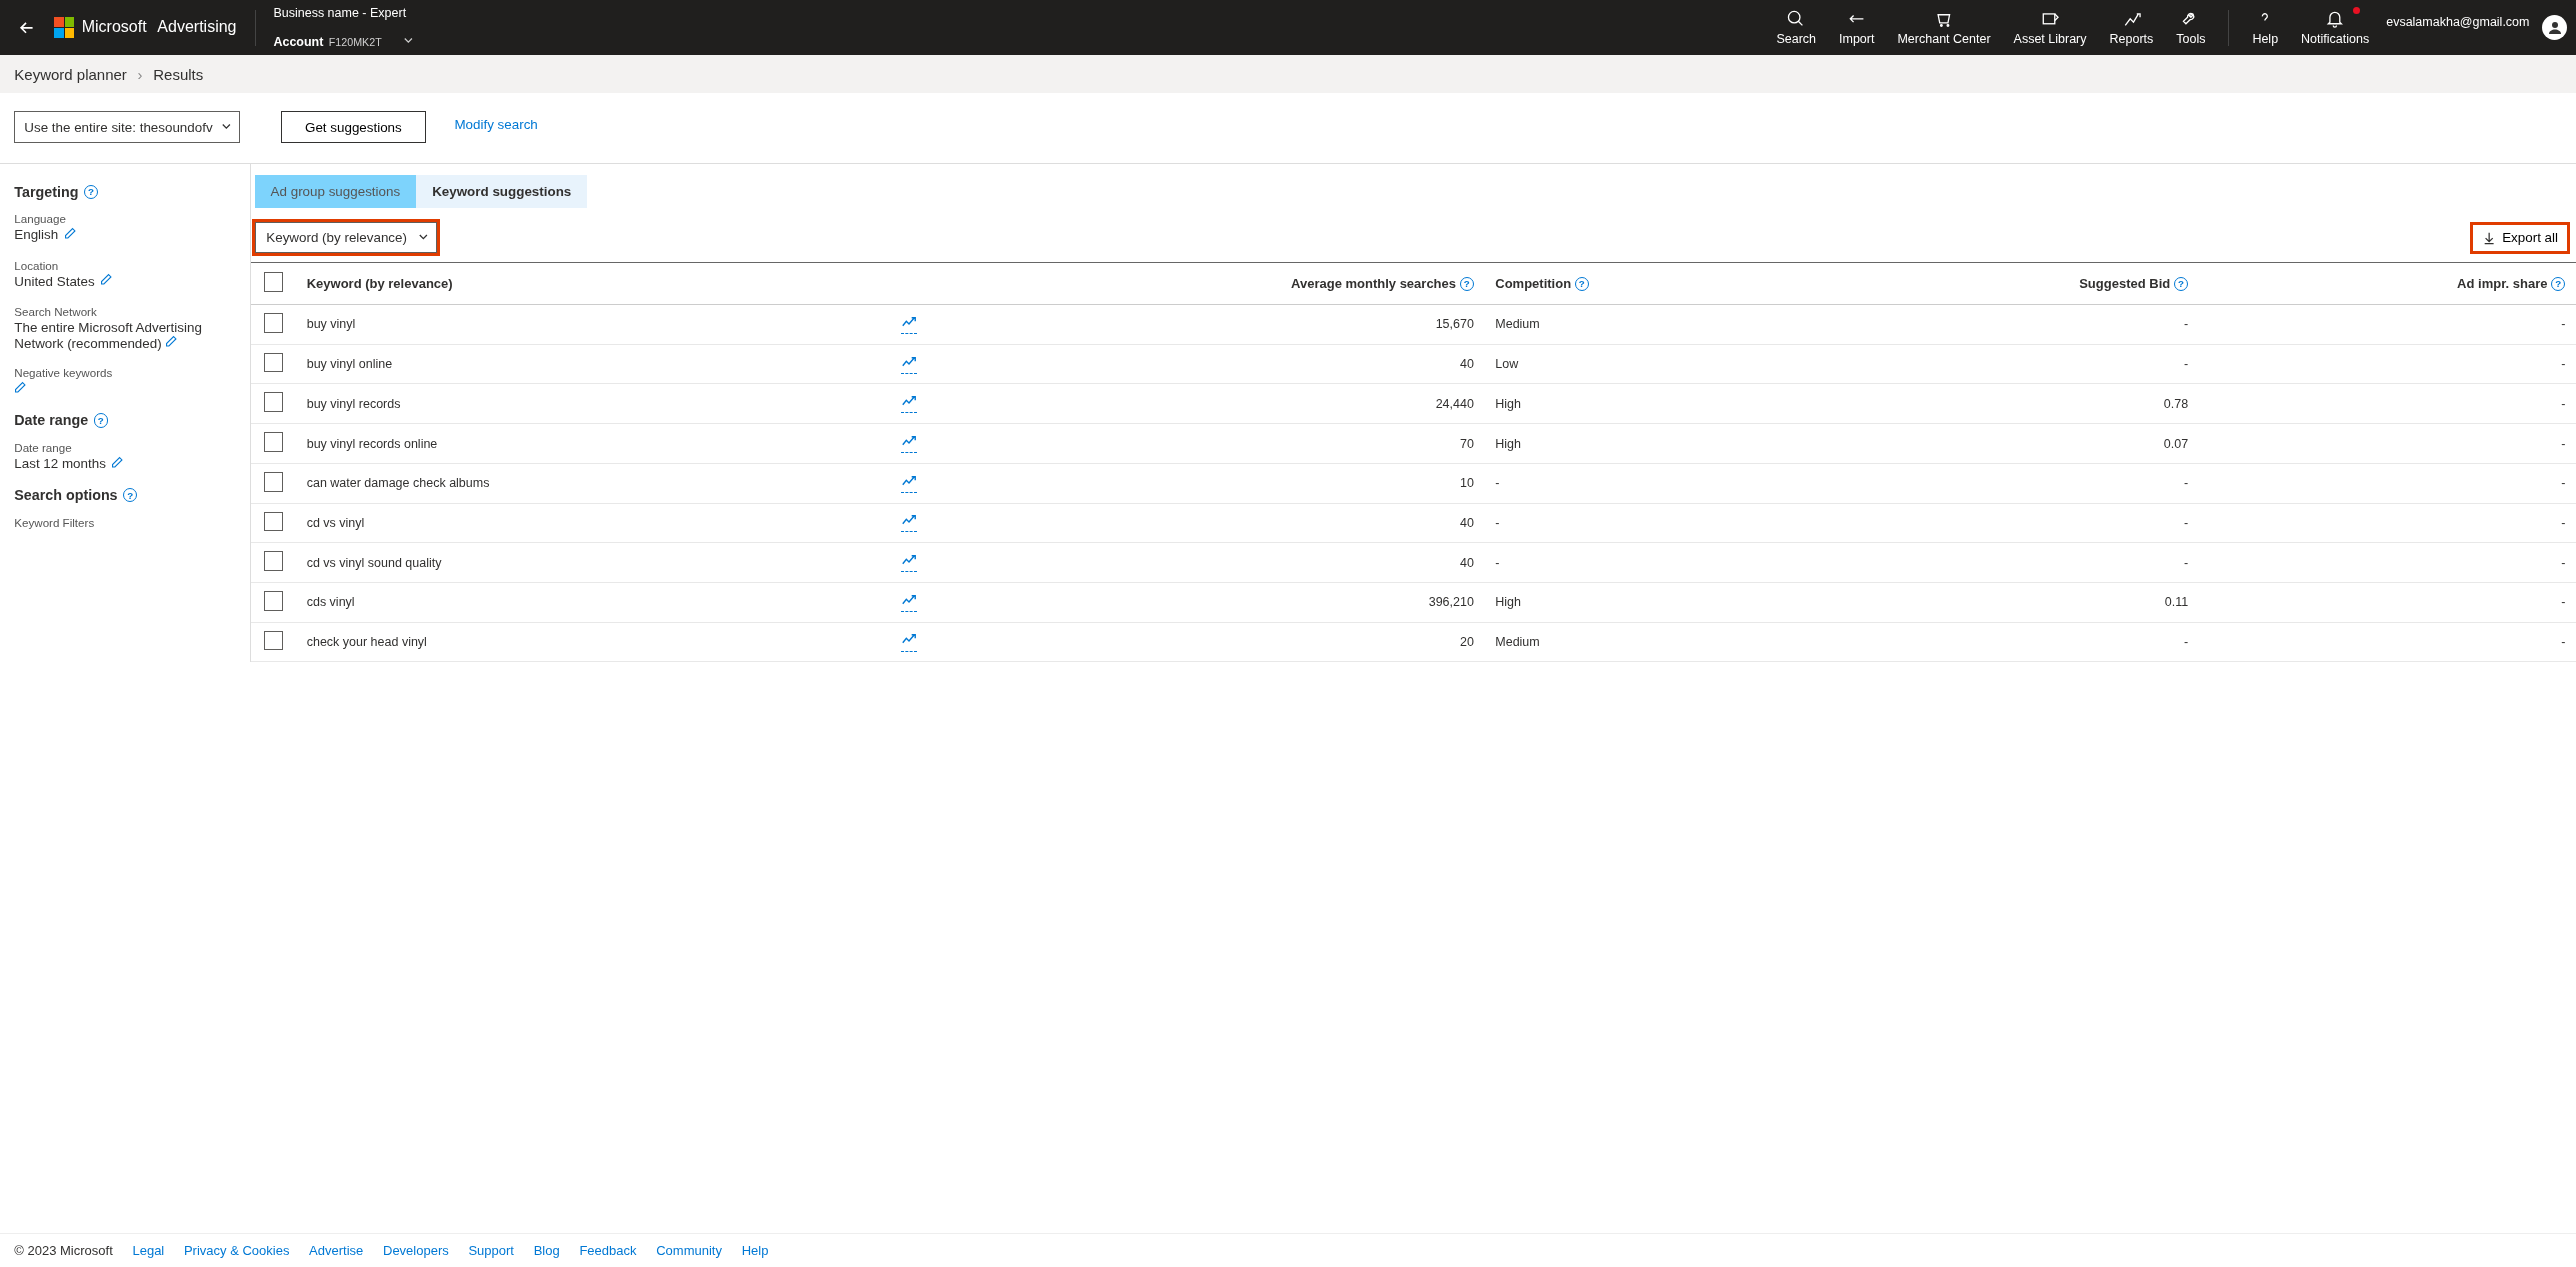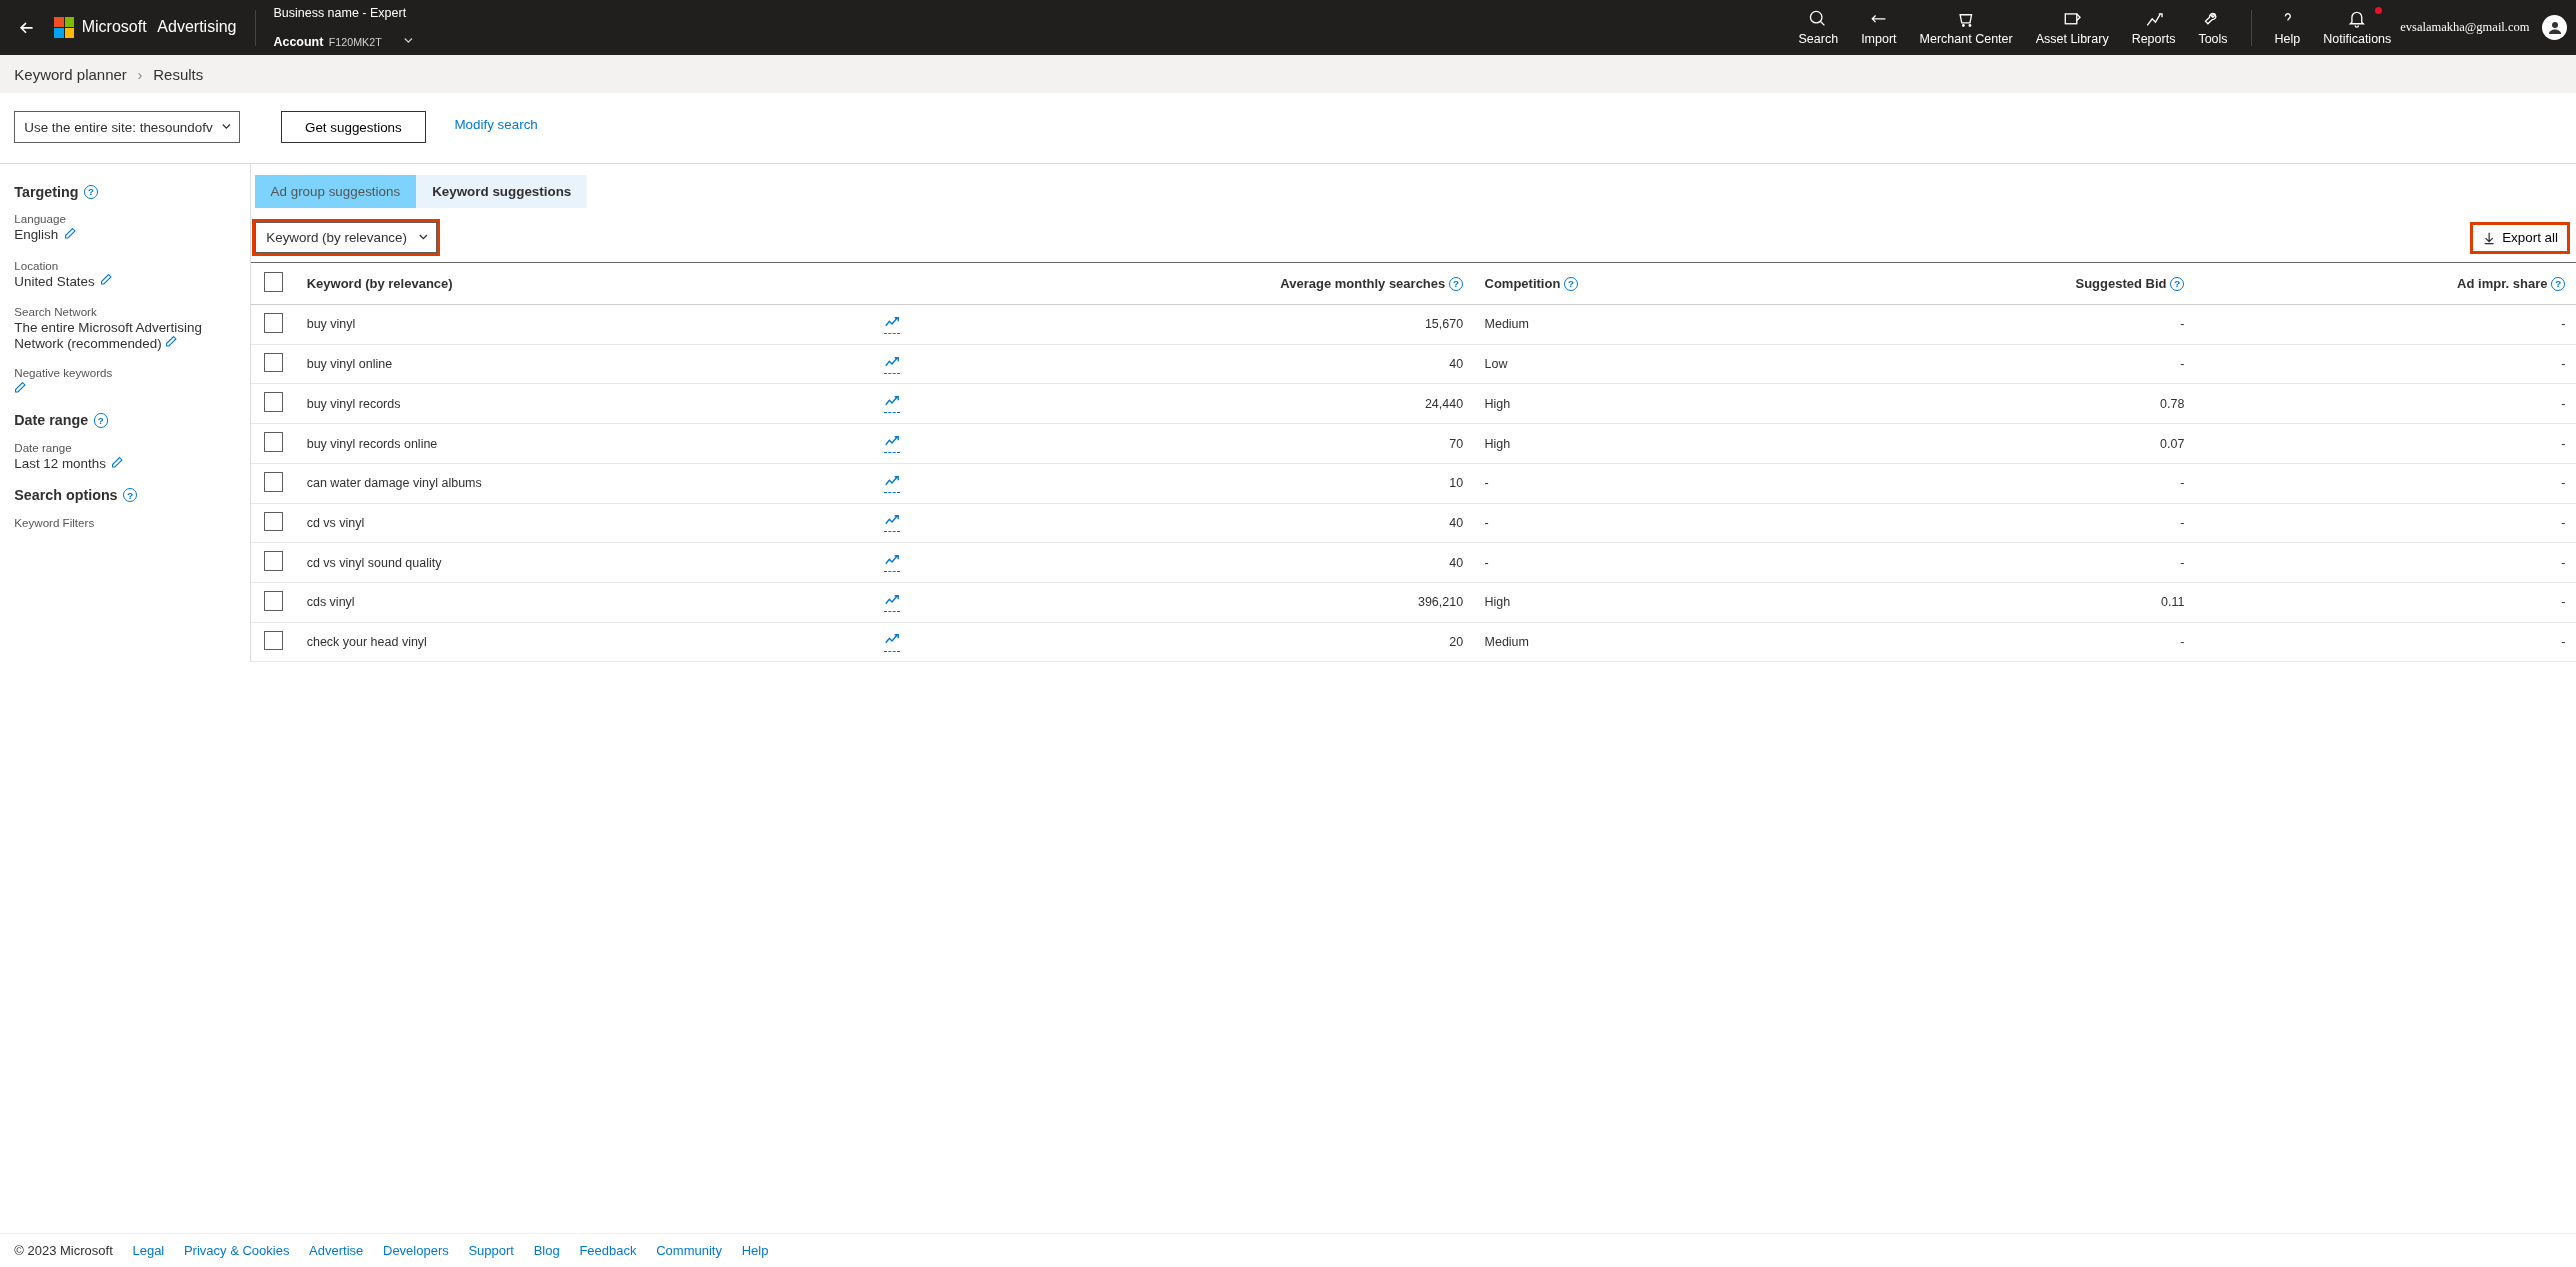--- a/index.html
+++ b/index.html
@@ -19,21 +19,21 @@
 .biz-name { color: #fff; }
 .acct-row { display: flex; align-items: center; gap: 5.4px; color: #d0d0d0; margin-top: 15px; }
 .acct-row .lbl { font-weight: 600; color: #fff; font-size: 12.5px; }
 .acct-row .id { font-size: 10.7px; }
 .chev { margin-left: 16px; }
 .nav-icons { margin-left: auto; display: flex; align-items: center; gap: 23px; }
 .nav-item { display: flex; flex-direction: column; align-items: center; gap: 3.6px; cursor: pointer; font-size: 12.5px; position: relative; }
 .nav-item svg { width: 19.7px; height: 19.7px; }
 .nav-sep { width: 0.9px; height: 36px; background: #444; }
 .notif-dot { position:absolute; top:-1.8px; right:9px; width:7.2px; height:7.2px; background:#e81123; border-radius:50%; }
-.user-block { display: flex; align-items: center; gap: 12.5px; margin-left: 9px; font-family: Liberation Serif, serif; }
+.user-block { display: flex; align-items: flex-start; gap: 12.5px; margin-left: 17px; }
 .user-email { font-size: 12.5px; }
 .avatar { width: 25px; height: 25px; background: #fff; border-radius: 50%; display:flex; align-items:center; justify-content:center; }
 .avatar svg { width: 18px; height: 18px; }
 
 
 .breadcrumb { background: #f3f2f1; padding: 10.7px 14.3px; display: flex; align-items: center; gap: 10.7px; font-size: 15px; }
 .breadcrumb .sep { color: #888; }
 
 
 .landing-bar { padding: 18px 14.3px 19.7px; display: flex; align-items: flex-end; gap: 10.7px; border-bottom: 0.9px solid #ddd; }
@@ -350,21 +350,21 @@
                   </svg></span>
                 <span>70</span>
               </div>
             </td>
             <td>High</td>
             <td class="right">0.07</td>
             <td class="right">-</td>
           </tr>
           <tr>
             <td style="text-align:center;"><span class="chk"></span></td>
-            <td>can water damage vinyl albums</td>
+            <td>can water damage check albums</td>
             <td class="right">
               <div style="display:flex;justify-content:space-between;align-items:center;">
                 <span class="trend-ic"><svg viewBox="0 0 18 16" fill="none" stroke="#0078d4" stroke-width="1.6">
                     <path d="M2 12l4-5 3 3 6-7M12 3h4v4"></path>
                   </svg></span>
                 <span>10</span>
               </div>
             </td>
             <td>-</td>
             <td class="right">-</td>

